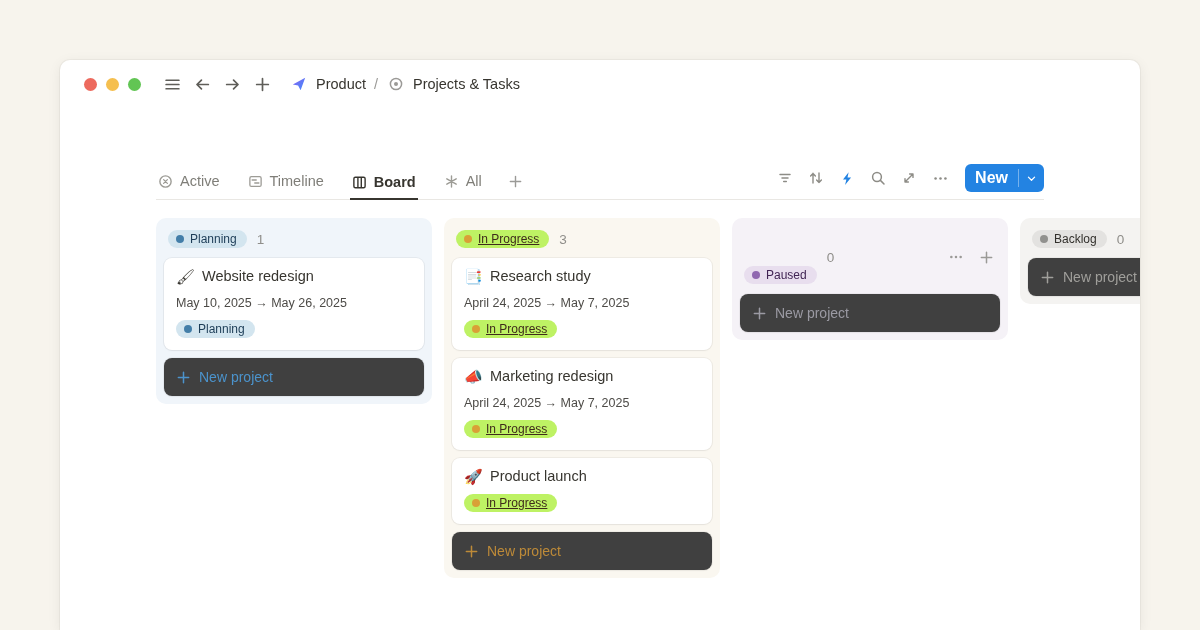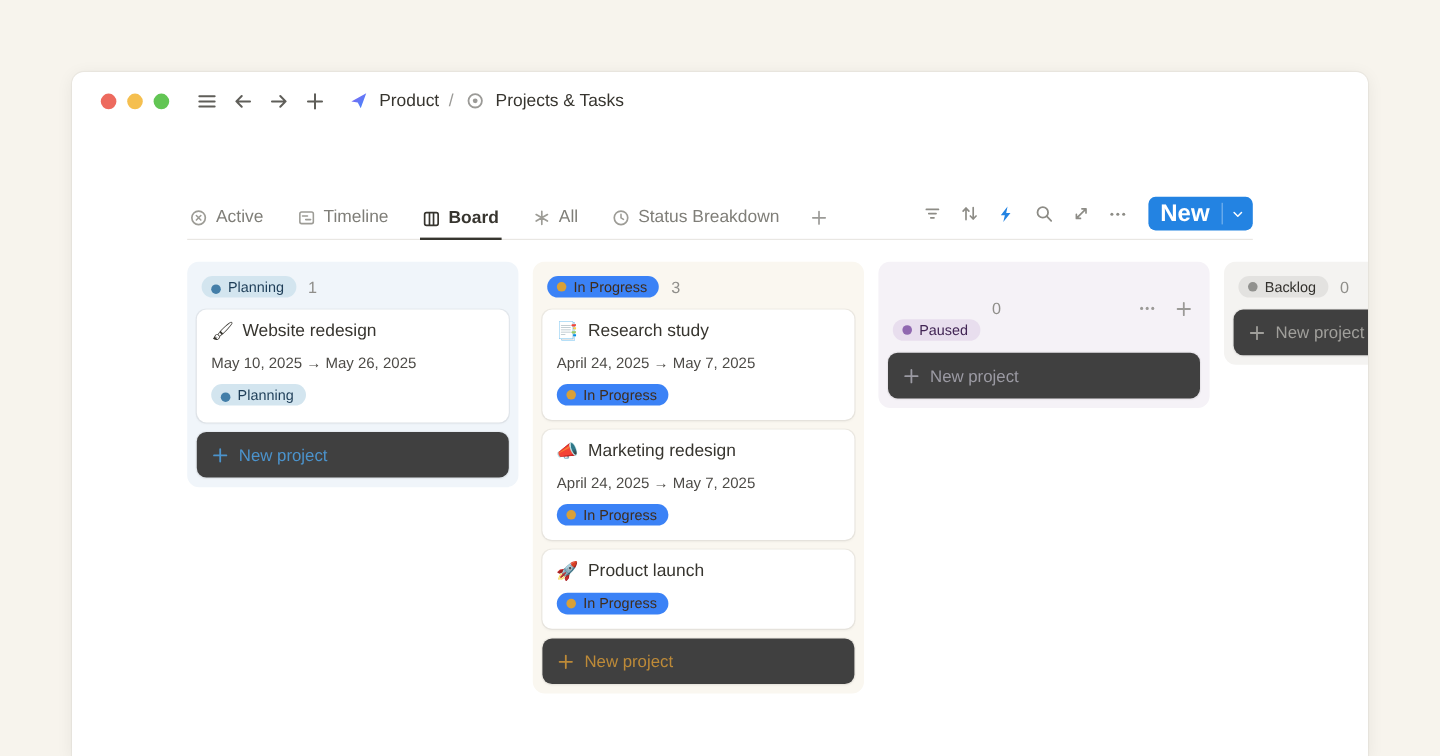--- a/index.html
+++ b/index.html
@@ -33,21 +33,21 @@
   .tabs { display:flex; align-items:flex-end;margin-top:43px; }
   .tab { display:flex; align-items:center; gap:7px; font-size:14.5px; color:#7f7e78; padding:4px 2px 10px; margin-right:24px; white-space:nowrap; }
   .tab .t-icon { display:flex; color:#9d9c96; }
   .tab.active { color:#37352f; font-weight:700; border-bottom:2.5px solid #37352f; margin-bottom:-1px; padding-bottom:8px; }
   .tab.active .t-icon { color:#37352f; }
   .tab-add { color:#9b9a97; padding-bottom:10px; display:flex; margin-right:0; }
   .view-controls { margin-left:auto; display:flex; align-items:center; gap:9px; padding-bottom:7px; }
   .vc-icon { width:22px; height:22px; display:flex; align-items:center; justify-content:center; color:#8d8c86; }
   .vc-icon.bolt { color:#2383e2; }
   .new-btn { display:flex; align-items:stretch; background:#2383e2; border-radius:6px; color:#fff; height:28px; margin-left:5px; overflow:hidden; }
-  .new-btn-label { display:flex; align-items:center; padding:0 10px; font-size:20px; font-weight:600; }
+  .new-btn-label { display:flex; align-items:center; padding:0 10px; font-size:16px; font-weight:600; }
   .new-btn-divider { width:1px; background:rgba(255,255,255,.38); margin:5px 0; }
   .new-btn-chevron { display:flex; align-items:center; padding:0 7px; }
 
   
   .title-row { margin:17px 96px 0; display:flex; align-items:center; gap:10px; }
   .page-title { font-size:23px; font-weight:700; letter-spacing:-.2px; margin:0; }
   .title-more { color:#b8b7b2; margin-left:6px; display:flex; }
 
   
   .board { margin-top:18px; padding-left:96px; display:flex; gap:12px; align-items:flex-start; flex:1; overflow:hidden; }
@@ -56,22 +56,22 @@
   .col-yellow { background:#faf7f0; }
   .col-purple { background:#f5f2f7; }
   .col-grey   { background:#f4f3f1; }
   .col-header { display:flex; align-items:center; padding:4px 4px 10px; gap:10px; }
   .count { font-size:13.5px; color:#8f8e8a; }
   .hspacer { flex:1; }
   .hicon { color:#9b9a97; width:20px; height:20px; display:flex; align-items:center; justify-content:center; }
 
   .badge { display:inline-flex; align-items:center; gap:6px; font-size:12px; line-height:1; padding:3px 10px 3px 8px; border-radius:11px; white-space:nowrap; }
   .badge .bdot { width:8px; height:8px; border-radius:50%; flex:0 0 auto; }
-  .b-blue   { background:#d3e5ef; color:#1d3d57;align-items:flex-end; } .b-blue .bdot   { background:#437ea8; }
-  .b-yellow { background:#3b82f6; color:#3f2c1b; } .b-yellow .bdot { background:#d9a037; }
+  .b-blue   { background:#d3e5ef; color:#1d3d57; } .b-blue .bdot   { background:#437ea8; }
+  .b-yellow { background:#bef264; color:#3f2c1b;text-decoration:underline; } .b-yellow .bdot { background:#d9a037; }
   .b-purple { background:#e8deee; color:#412454;margin-top:36px; } .b-purple .bdot { background:#9068b0; }
   .b-grey   { background:#e3e2e0; color:#32302c; } .b-grey .bdot   { background:#91918e; }
 
   .card { background:#fff; border-radius:8px; box-shadow:0 0 0 1px rgba(15,15,15,.05), 0 1px 2px rgba(15,15,15,.04); padding:10px 12px 12px; margin-bottom:8px; cursor:pointer; }
   .card-title { display:flex; align-items:center; gap:8px; font-size:14.5px; font-weight:500; color:#37352f; }
   .emoji { font-size:15px; line-height:1; width:18px; text-align:center; }
   .card-dates { margin-top:12px; font-size:12.5px; color:#4d4b47; }
   .card .badge { margin-top:10px; }
 
   .new-card { background:#404040; border-radius:8px; box-shadow:0 0 0 1px rgba(15,15,15,.045), 0 1px 2px rgba(15,15,15,.03); padding:11px 12px; display:flex; align-items:center; gap:8px; font-size:14px; white-space:nowrap; overflow:hidden; cursor:pointer; }
@@ -165,29 +165,20 @@
         <span>Board</span>
       </div>
       <div class="tab">
         <span class="t-icon">
           <svg width="15" height="15" viewBox="0 0 16 16">
               <path d="M8 2.2v11.6M3 5.1l10 5.8M13 5.1L3 10.9" stroke="currentColor" stroke-width="1.5" stroke-linecap="round" fill="none"></path>
             </svg>
         </span>
         <span>All</span>
       </div>
-      <div class="tab">
-        <span class="t-icon">
-          <svg width="15" height="15" viewBox="0 0 16 16">
-              <circle cx="8" cy="8" r="6" fill="none" stroke="currentColor" stroke-width="1.5"></circle>
-              <path d="M8 4.8V8l2.2 1.4" stroke="currentColor" stroke-width="1.4" stroke-linecap="round" fill="none"></path>
-            </svg>
-        </span>
-        <span>Status Breakdown</span>
-      </div>
       <span class="tab-add">
         <svg width="15" height="15" viewBox="0 0 16 16">
             <path d="M8 2.5v11M2.5 8h11" stroke="currentColor" stroke-width="1.5" stroke-linecap="round" fill="none"></path>
           </svg>
       </span>
     </div>
     <div class="view-controls">
       <span class="vc-icon">
         <svg width="16" height="16" viewBox="0 0 16 16">
             <path d="M3 4.5h10M5 8h6M6.7 11.5h2.6" stroke="currentColor" stroke-width="1.5" stroke-linecap="round" fill="none"></path>

